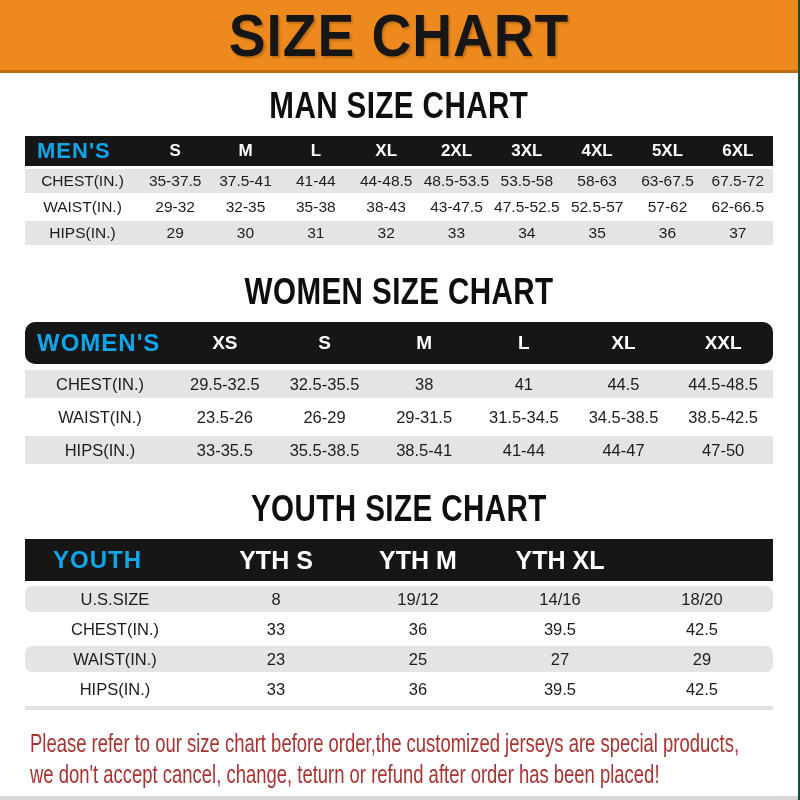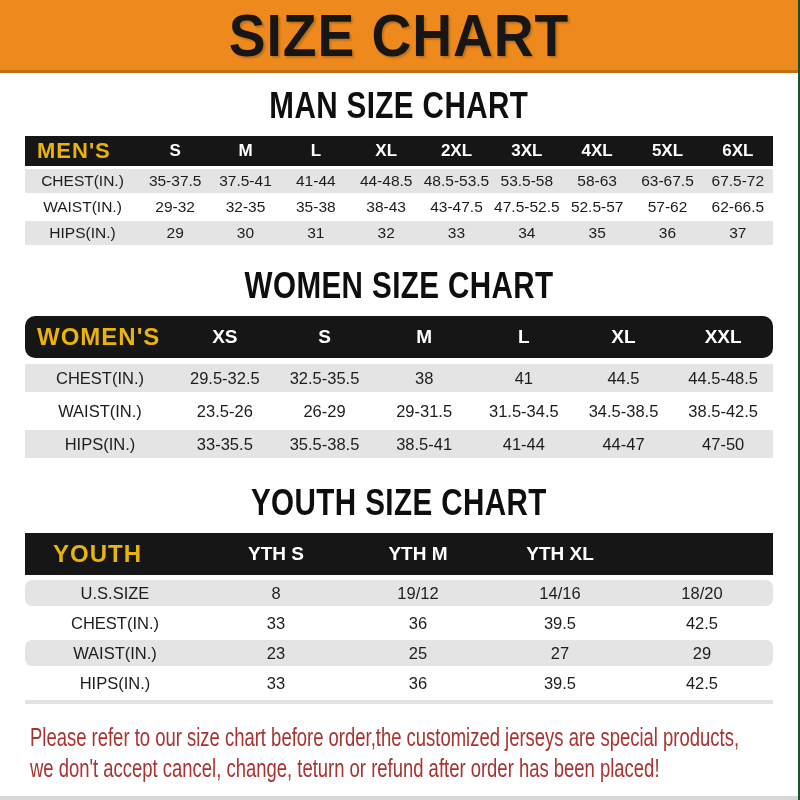--- a/index.html
+++ b/index.html
@@ -32,32 +32,32 @@
   
   .section-title { text-align:center; line-height:1; }
   .section-title .tt {
     display:inline-block;
     font-size:37px; font-weight:bold; letter-spacing:0.5px;
     color:#0e0e0e;
     transform:scaleX(0.80);
     white-space:nowrap;
   }
   #title-men   { margin-top:14px; }
-  #title-women { margin-top:22px; }
+  #title-women { margin-top:28px; }
   #title-youth { margin-top:26px; }
 
   
   .table { margin:12px 25px 0 25px; }
   .row { display:grid; align-items:center; }
   .header-row { background:#161616; color:#ffffff; }
   .drow { background:#ffffff; }
   .drow:nth-child(even) { background:#E4E4E4; }
 
   .corner {
-    font-weight:bold; color:#eab308;
+    font-weight:bold; color:#0ea5e9;
     padding-left:12px; letter-spacing:1px;
     display:flex; align-items:center;
     white-space:nowrap;
   }
   .colh {
     font-weight:bold; color:#ffffff; text-align:center;
     white-space:nowrap;
   }
   .rlabel, .cell {
     text-align:center; color:#1c1c1c; white-space:nowrap;
@@ -78,21 +78,21 @@
   .table-women .corner { font-size:24px; }
   .table-women .colh { font-size:19px; }
   .table-women .drow { height:28px; margin-top:5px; }
   .table-women .header-row + .drow { margin-top:6px; }
   .table-women .rlabel, .table-women .cell { font-size:16.5px; }
 
   
   .table-youth .row { grid-template-columns:180px repeat(4, 1fr); }
   .table-youth .header-row { height:42px; }
   .table-youth .corner { font-size:24px;padding-left:28px; }
-  .table-youth .colh { font-size:19px; }
+  .table-youth .colh { font-size:25px; }
   .table-youth .drow { height:26px; margin-top:4px;border-radius:7px; }
   .table-youth .header-row + .drow { margin-top:5px; }
   .table-youth .rlabel, .table-youth .cell { font-size:16.5px; }
   .table-youth::after {
     content:""; display:block; height:4px; margin-top:4px;
     background:#E2E2E2;
   }
 
   
   .footer { margin:18px 0 0 30px; }

